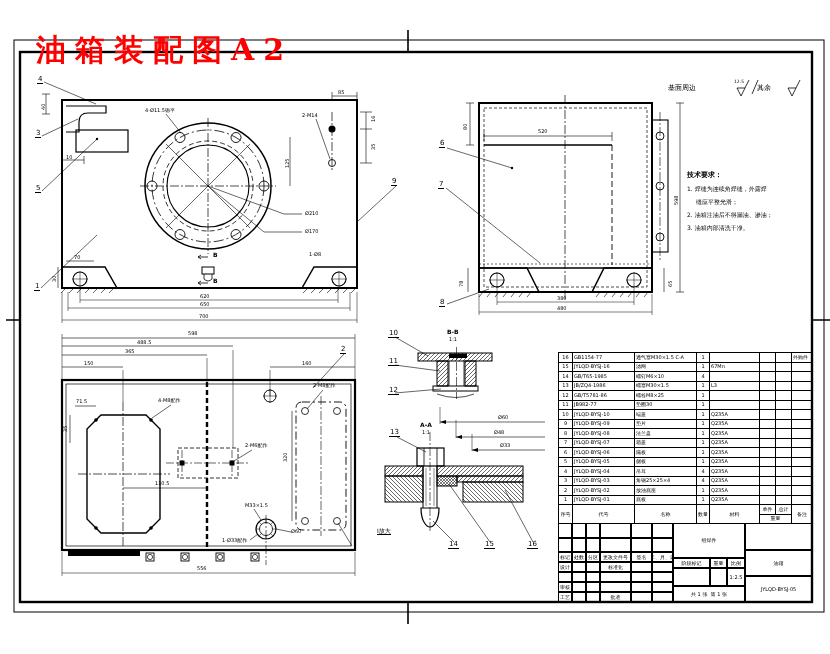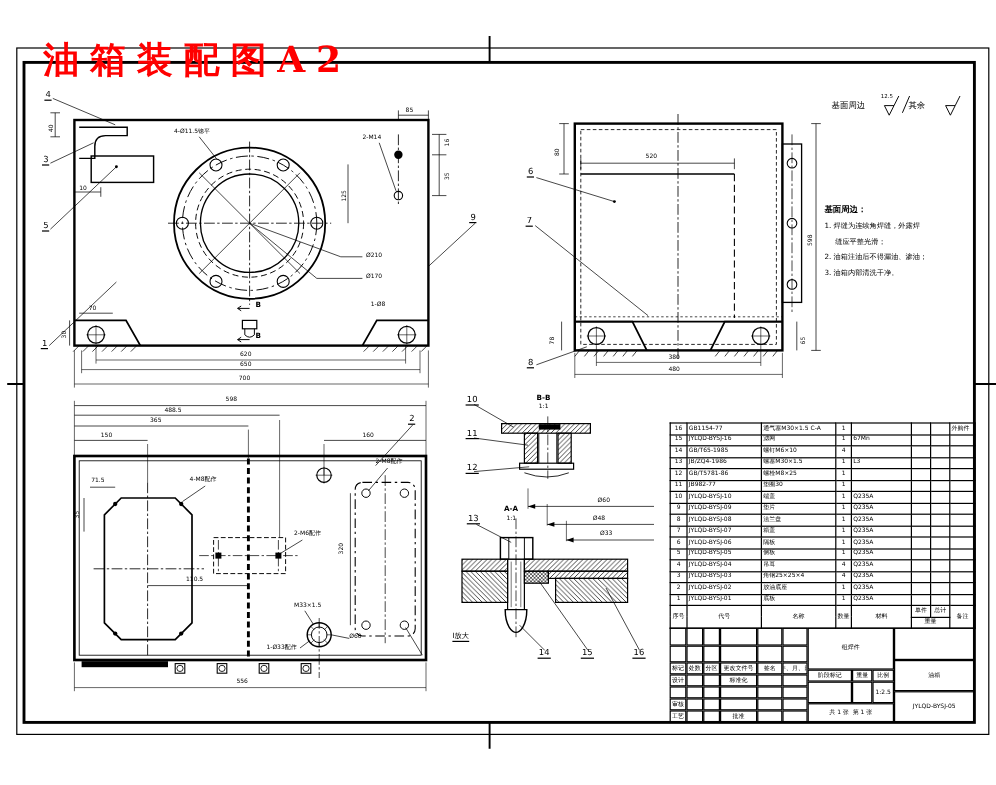--- a/index.html
+++ b/index.html
@@ -194,26 +194,26 @@
 
   <g stroke="#000" fill="none" stroke-width="0.8">
     <path d="M737 88 L741 96 L745 88 M737 88 H745 M745 88 L749 80"></path>
     <path d="M752 94 L758 80"></path>
     <path d="M788 88 L792 96 L796 88 M788 88 H796 M796 88 L800 80"></path>
   </g>
 </svg>
 
 <div class="title">油箱装配图A2</div>
 
-<span class="lbl f7" style="left:693px;top:85px">基面周边</span>
+<span class="lbl f7" style="left:668px;top:85px">基面周边</span>
 <span class="lbl f4" style="left:734px;top:80px">12.5</span>
 <span class="lbl f7" style="left:757px;top:85px">其余</span>
 
 <div class="tech">
-  <span class="lbl f7 b" style="left:0;top:2px">基面周边：</span>
+  <span class="lbl f7 b" style="left:0;top:2px">技术要求：</span>
   <span class="lbl f6" style="left:0;top:16px">1. 焊缝为连续角焊缝，外露焊</span>
   <span class="lbl f6" style="left:9px;top:29px">缝应平整光滑；</span>
   <span class="lbl f6" style="left:0;top:42px">2. 油箱注油后不得漏油、渗油；</span>
   <span class="lbl f6" style="left:0;top:55px">3. 油箱内部清洗干净。</span>
 </div>
 
 <span class="lbl bal" style="left:37px;top:76px">4</span>
 <span class="lbl bal" style="left:35px;top:130px">3</span>
 <span class="lbl bal" style="left:35px;top:185px">5</span>
 <span class="lbl bal" style="left:34px;top:283px">1</span>

